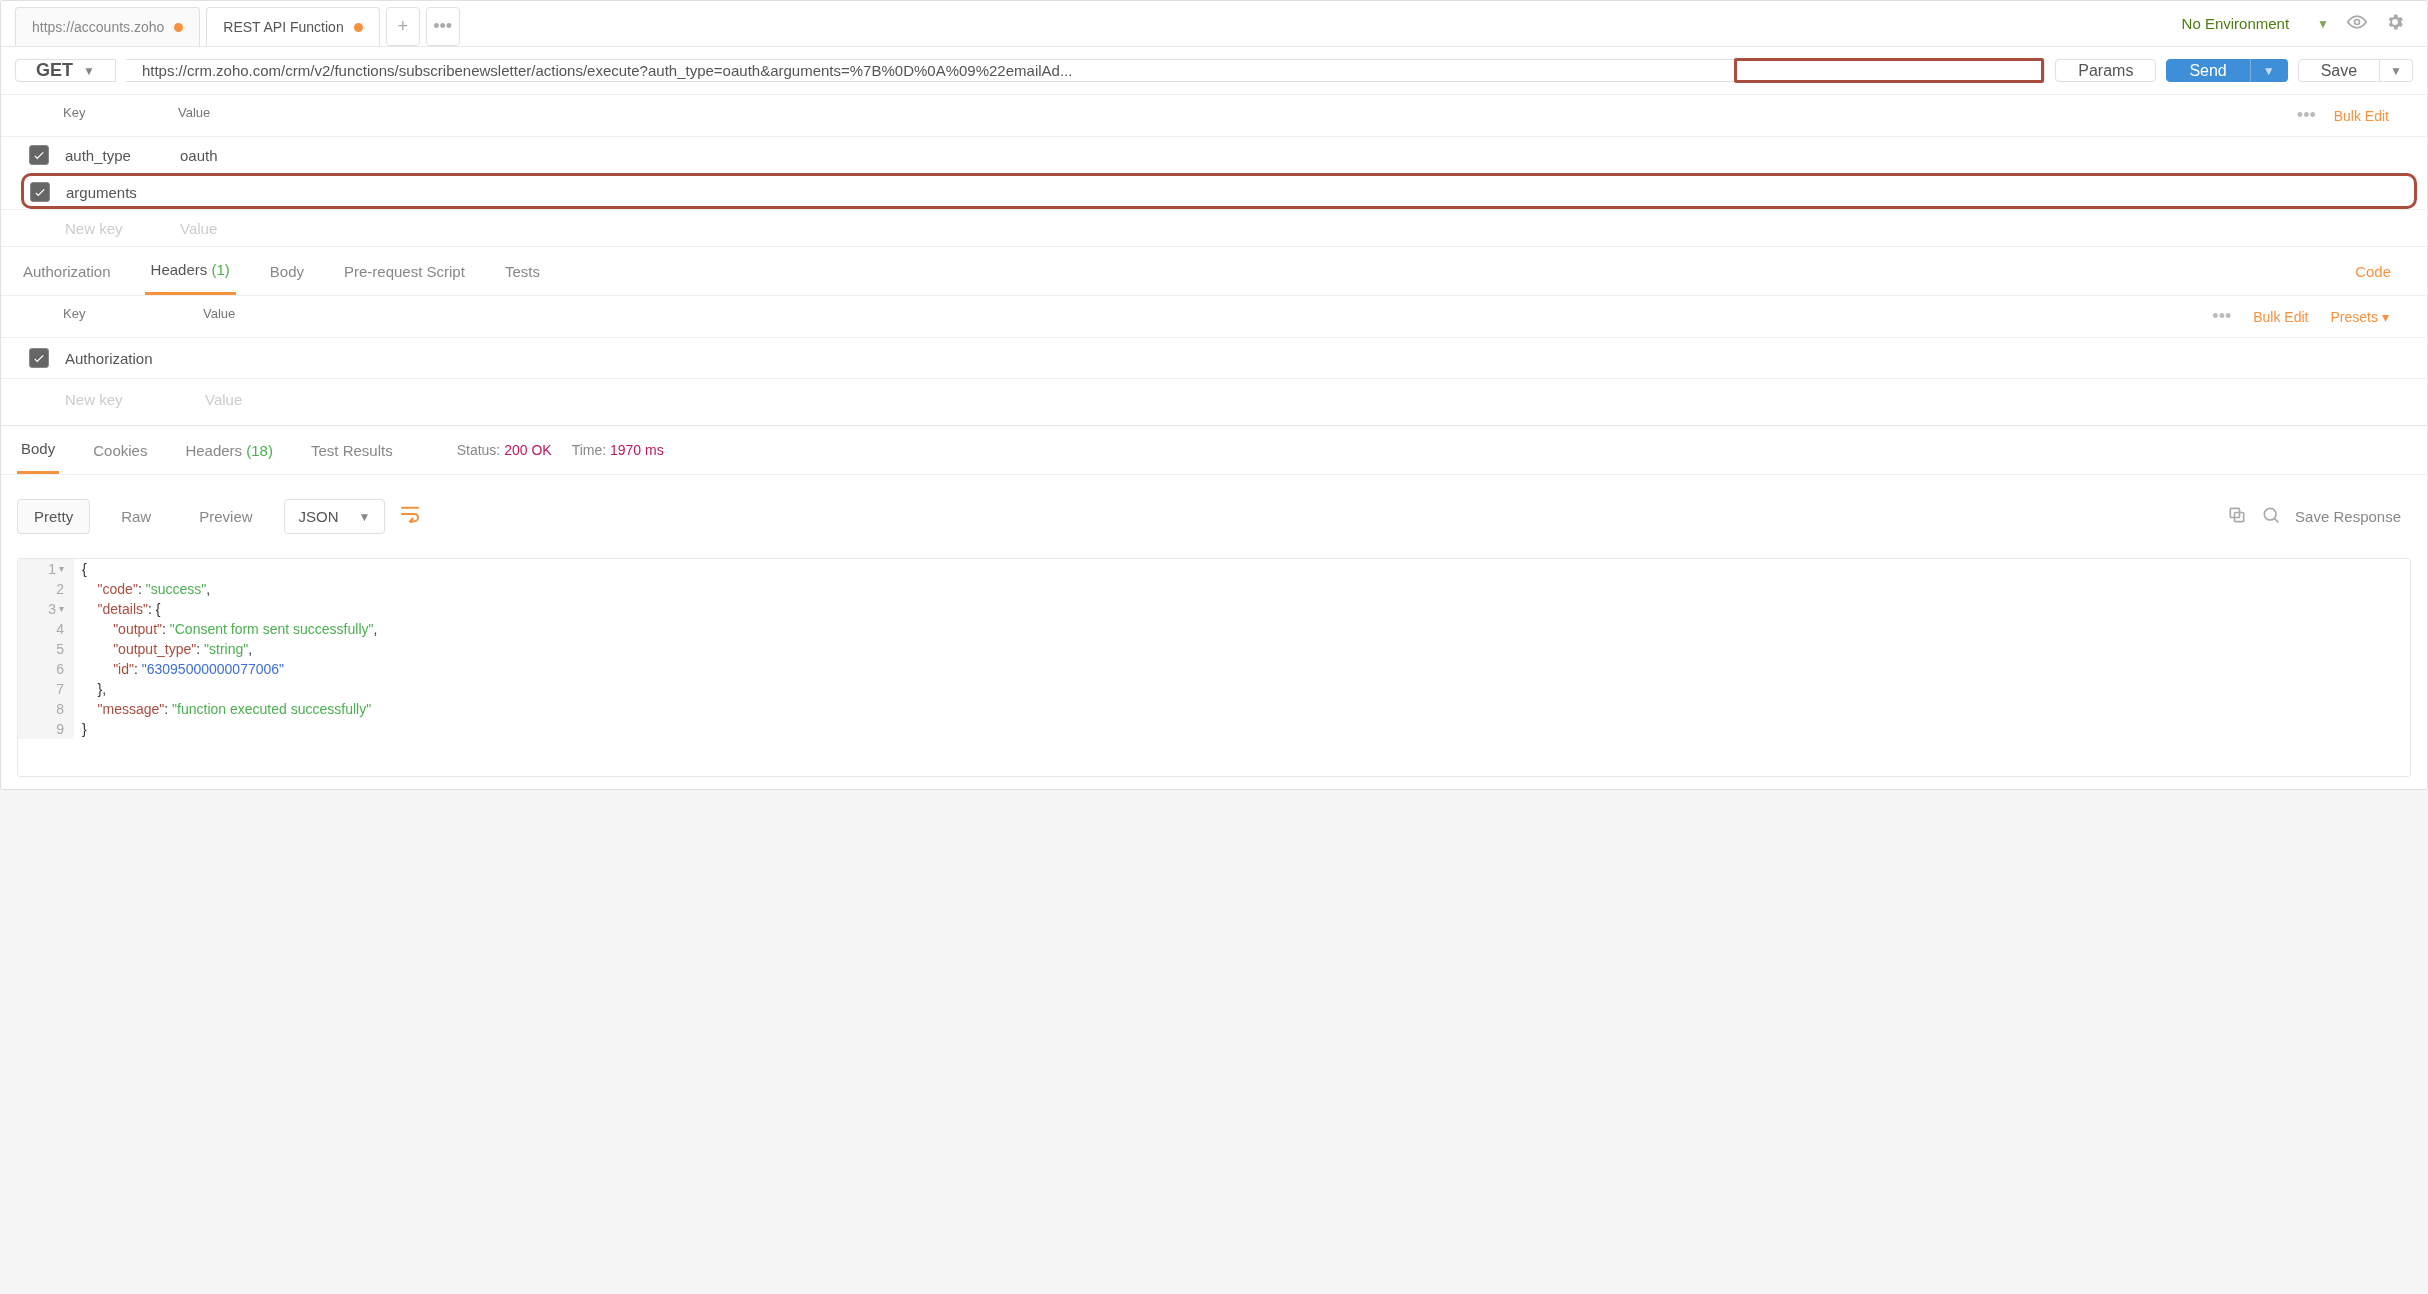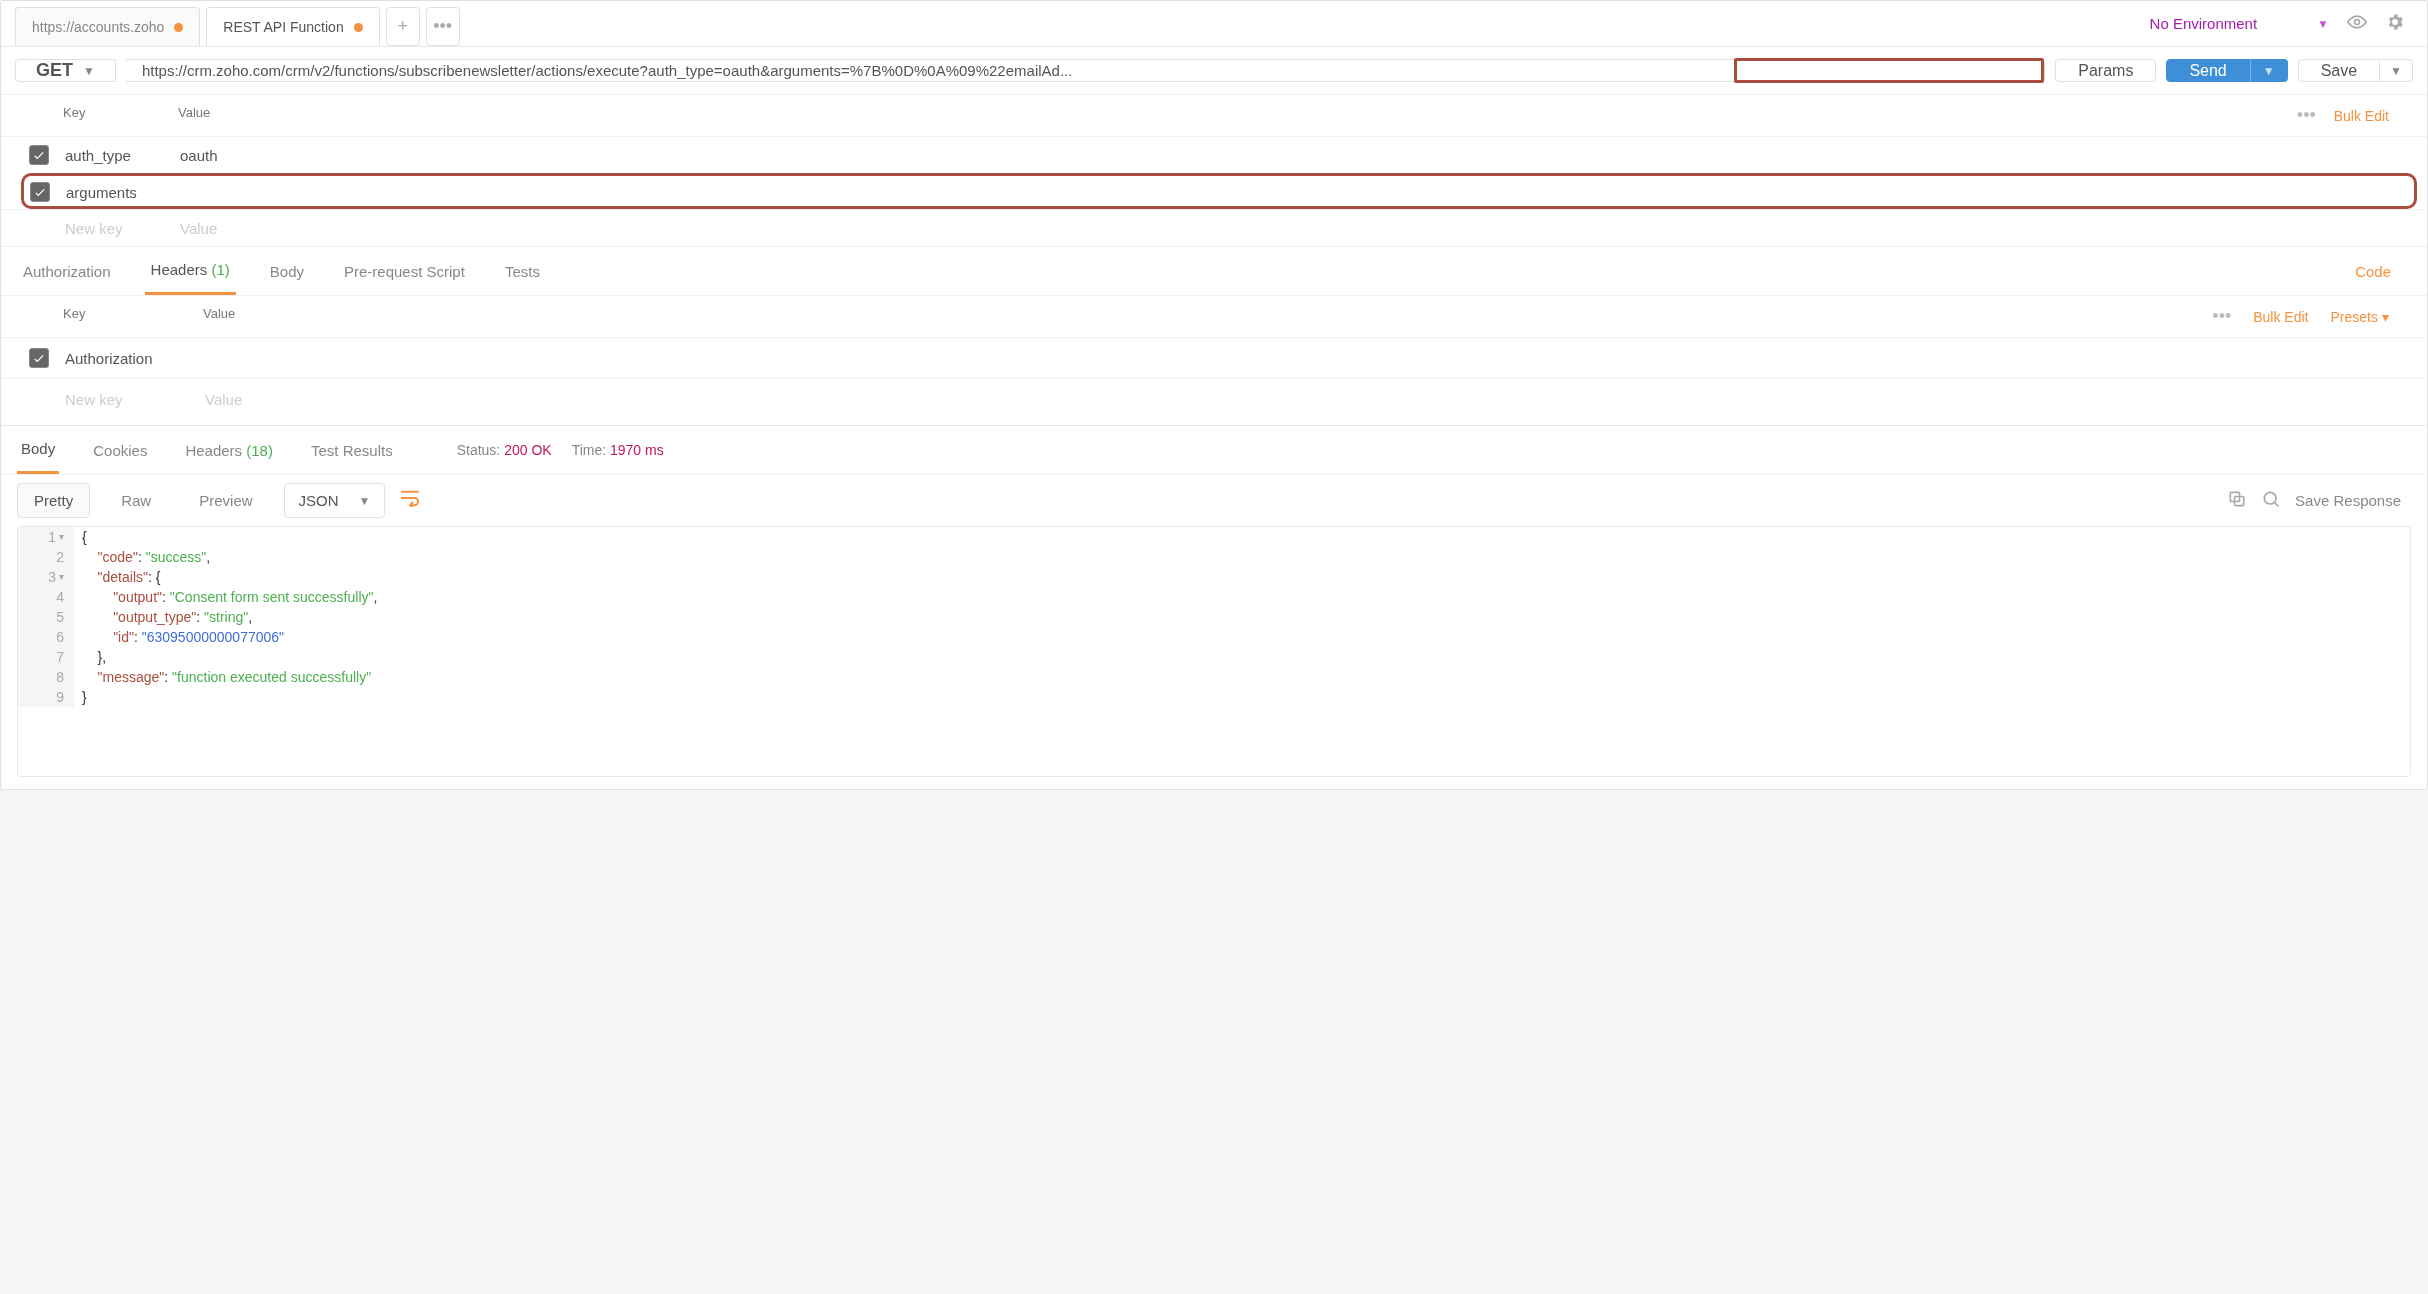--- a/index.html
+++ b/index.html
@@ -7,21 +7,21 @@
 .app { background: #fff; border: 1px solid #e0e0e0; border-radius: 3px; height: 790px; display: flex; flex-direction: column; overflow: hidden; }
 
 .topbar { display: flex; align-items: center; border-bottom: 1px solid #e8e8e8; padding: 6px 14px 0 14px; }
 .tabs { display: flex; gap: 6px; flex: 1; }
 .tab { display: flex; align-items: center; gap: 10px; padding: 10px 16px; border: 1px solid #e0e0e0; border-bottom: none; border-radius: 4px 4px 0 0; background: #fafafa; cursor: pointer; font-size: 14px; color: #888; }
 .tab.active { background: #fff; color: #555; }
 .tab-dot { width: 9px; height: 9px; border-radius: 50%; background: #f5923e; }
 .tab-add { width: 34px; display:flex;align-items:center;justify-content:center; border: 1px solid #e0e0e0; border-radius: 4px; color: #aaa; cursor: pointer; font-size: 18px; padding:8px 0; }
 .tab-more { width: 34px; display:flex;align-items:center;justify-content:center; color: #aaa; cursor: pointer; font-size: 18px; padding:8px 0; border:1px solid #e0e0e0; border-radius:4px; }
 .env { display: flex; align-items: center; gap: 18px; padding-right: 8px; padding-bottom:6px;}
-.env-dd { display:flex; align-items:center; gap: 60px; font-size: 15px; color: #a21caf; cursor:pointer;text-align:center; }
+.env-dd { display:flex; align-items:center; gap: 28px; font-size: 15px; color: #4d7c0f; cursor:pointer;text-align:center; }
 .env-icon { color: #aaa; cursor:pointer; }
 
 .urlbar { display: flex; gap: 10px; padding: 12px 14px; align-items:stretch; }
 .method { display:flex; align-items:center; gap:10px; border:1px solid #e0e0e0; border-radius:4px 0 0 4px; padding: 0 20px; font-size:18px; font-weight:600; color:#555; cursor:pointer; }
 .urlwrap { flex:1; display:flex; border:1px solid #e0e0e0; border-left:none; border-radius: 0 4px 4px 0; position:relative; }
 .url-input { flex:1; border:none; padding: 0 16px; font-size:15px; color:#555; outline:none; }
 .url-hilite { position:absolute; right:0; top:-2px; bottom:-2px; width: 310px; border:3px solid #a94e3f; border-radius:2px; pointer-events:none; }
 .btn { border:1px solid #e0e0e0; border-radius:4px; padding: 0 22px; font-size:16px; color:#555; background:#fff; cursor:pointer; display:flex; align-items:center; }
 .btn.send { background:#3e8ed8; color:#fff; border-color:#3e8ed8; font-weight:500; }
 .btn.send-dd { background:#3e8ed8; color:#fff; border-color:#3e8ed8; border-left:1px solid rgba(255,255,255,0.3); padding:0 12px; border-radius:0 4px 4px 0; }
@@ -68,21 +68,21 @@
 .header-row.placeholder .header-key, .header-row.placeholder .header-val { color:#ccc; }
 .header-row.placeholder .cb { visibility:hidden; }
 
 .resp-tabs { display:flex; border-top:1px solid #e5e5e5; padding: 0 16px; gap: 30px; align-items:center; margin-top:6px;}
 .resp-tab { padding: 14px 4px; color:#888; cursor:pointer; font-size:15px; }
 .resp-tab.active { color:#555; border-bottom: 3px solid #f5923e; }
 .resp-tab .count { color:#4caf50; }
 .resp-status { display:flex; gap: 20px; font-size:14px; color:#888; padding-right: 20px; align-items:center; }
 .resp-status .val { color:#be185d; }
 
-.body-bar { display:flex; padding: 8px 16px; gap: 14px; align-items:center; border-top:1px solid #f0f0f0;}
+.body-bar { display:flex; padding: 24px 16px; gap: 14px; align-items:center; border-top:1px solid #f0f0f0;}
 .body-opt { padding: 8px 16px; border:1px solid transparent; border-radius:4px; cursor:pointer; color:#888; font-size:15px; }
 .body-opt.active { border-color:#e0e0e0; color:#555; background:#fafafa;}
 .body-dd { display:flex; align-items:center; gap:20px; border:1px solid #e0e0e0; border-radius:4px; padding:8px 14px; cursor:pointer; color:#555; font-size:15px; }
 .wrap-icon { color:#f5923e; cursor:pointer; font-size:18px; }
 .body-bar .spacer { flex:1; }
 .body-icon { color:#aaa; cursor:pointer; }
 .save-resp { color:#888; font-size:15px; cursor:pointer; padding-right:10px;}
 
 .code-view { border:1px solid #e8e8e8; border-radius:3px; margin: 0 16px 12px 16px; overflow:hidden; flex:1; }
 .code-line { display:flex; font-family: Menlo, Consolas, monospace; font-size:14px; line-height:20px; }

